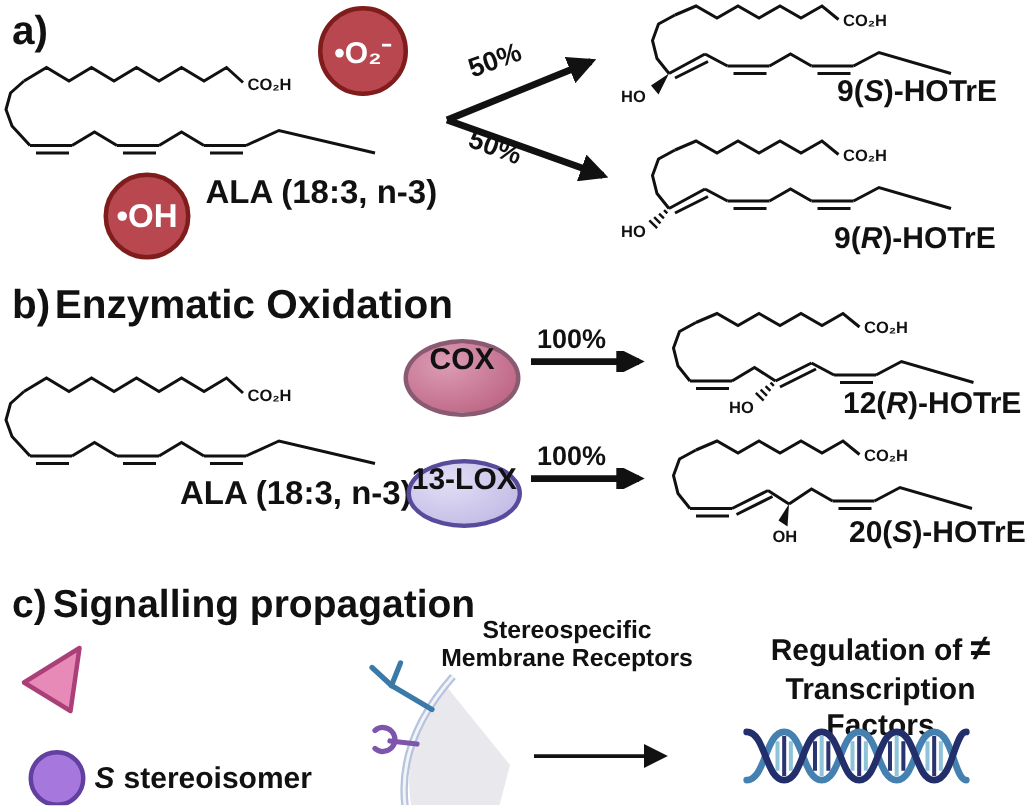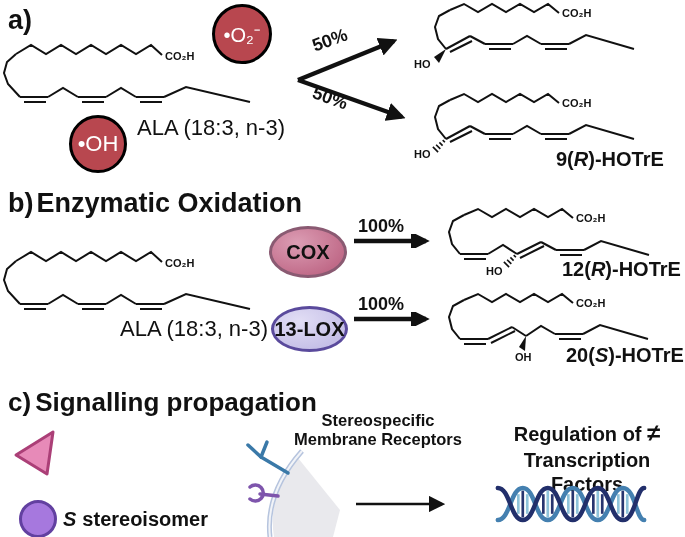--- a/index.html
+++ b/index.html
@@ -1,34 +1,34 @@
 <!DOCTYPE html>
 <html><head>
 <meta charset="utf-8">
 <style>
   html,body{margin:0;padding:0;background:#fff;}
   .canvas{position:relative;width:685px;height:537px;background:#ffffff;overflow:hidden;
           font-family:"Liberation Sans",sans-serif;color:#111;}
   .abs{position:absolute;}
   .heading{font-weight:bold;font-size:26px;display:flex;white-space:nowrap;letter-spacing:0;}
   .heading .ht{margin-left:3px;}
-  .badge{background:#b8474f;border:3px solid #000000;border-radius:50%;color:#fff;font-weight:normal;
+  .badge{background:#b8474f;border:3px solid #7f1d1d;border-radius:50%;color:#fff;font-weight:bold;
          display:flex;align-items:center;justify-content:center;box-sizing:border-box;text-align:center;}
-  .chem-label{font-weight:normal;font-size:22px;white-space:nowrap;}
+  .chem-label{font-weight:bold;font-size:22px;white-space:nowrap;}
   .plabel{font-weight:bold;font-size:20px;white-space:nowrap;}
   .it{font-style:italic;}
   .ml{margin-left:6px;}
   .pct{position:absolute;font-weight:bold;font-size:18px;white-space:nowrap;}
   .bonds polyline,.bonds line{fill:none;stroke:#111;stroke-width:2;}
   .bonds .hash{stroke-width:1.6;}
   .wedge{fill:#111;stroke:none;}
   .chemtext{font-size:11px;font-weight:bold;fill:#111;font-family:"Liberation Sans",sans-serif;}
   .fatline{stroke:#111;stroke-width:4.5;}
   .thinline{stroke:#111;stroke-width:2.5;}
-  .enzyme{border-radius:50%;display:flex;align-items:center;justify-content:center;font-weight:bold;
+  .enzyme{border-radius:50%;display:flex;align-items:flex-start;justify-content:center;font-weight:bold;
           box-sizing:border-box;color:#111;}
   .cox{background:radial-gradient(ellipse at 35% 30%,#dc9db4 0%,#c06a88 75%);border:3px solid #8a5a72;font-size:20px;}
   .lox{background:radial-gradient(ellipse at 35% 30%,#e2def5 0%,#c5bfe7 75%);border:3px solid #5a4a9c;font-size:20px;}
   .legend-label{font-weight:bold;font-size:20px;white-space:nowrap;}
   .centerblock{text-align:center;font-weight:bold;}
 </style>
 </head>
 <body>
 
 <div class="canvas">
@@ -95,20 +95,23 @@
         <line x1="83" y1="49" x2="105" y2="49"></line>
       <polyline points="107,44 121,36 135,44"></polyline>
       <line x1="135" y1="44" x2="163" y2="44"></line>
         <line x1="139" y1="49" x2="161" y2="49"></line>
       <polyline points="163,44 180,35 228,49"></polyline>
       <polygon class="wedge" points="40,49 28,57 33,63"></polygon>
     </g>
     <text x="156" y="17" class="chemtext">CO₂H</text>
     <text x="8" y="68" class="chemtext">HO</text>
   </svg>
+  <div class="abs plabel" style="left:558px;top:50px">
+    <span>9(</span><span class="it">S</span><span>)-HOTrE</span>
+  </div>
 
   <svg class="abs" style="left:406px;top:90px" width="245" height="80" viewBox="0 0 245 80">
     <g class="bonds">
       <polyline points="44,10 33,16 29,27 32,39 40,49"></polyline>
       <polyline points="44,10 58,4 72,12 86,4 100,12 114,4 128,12 142,4 153,13"></polyline>
       <line x1="40" y1="49" x2="64" y2="36"></line>
         <line x1="44" y1="52" x2="66" y2="41"></line>
       <polyline points="64,36 79,44"></polyline>
       <line x1="79" y1="44" x2="107" y2="44"></line>
         <line x1="83" y1="49" x2="105" y2="49"></line>

